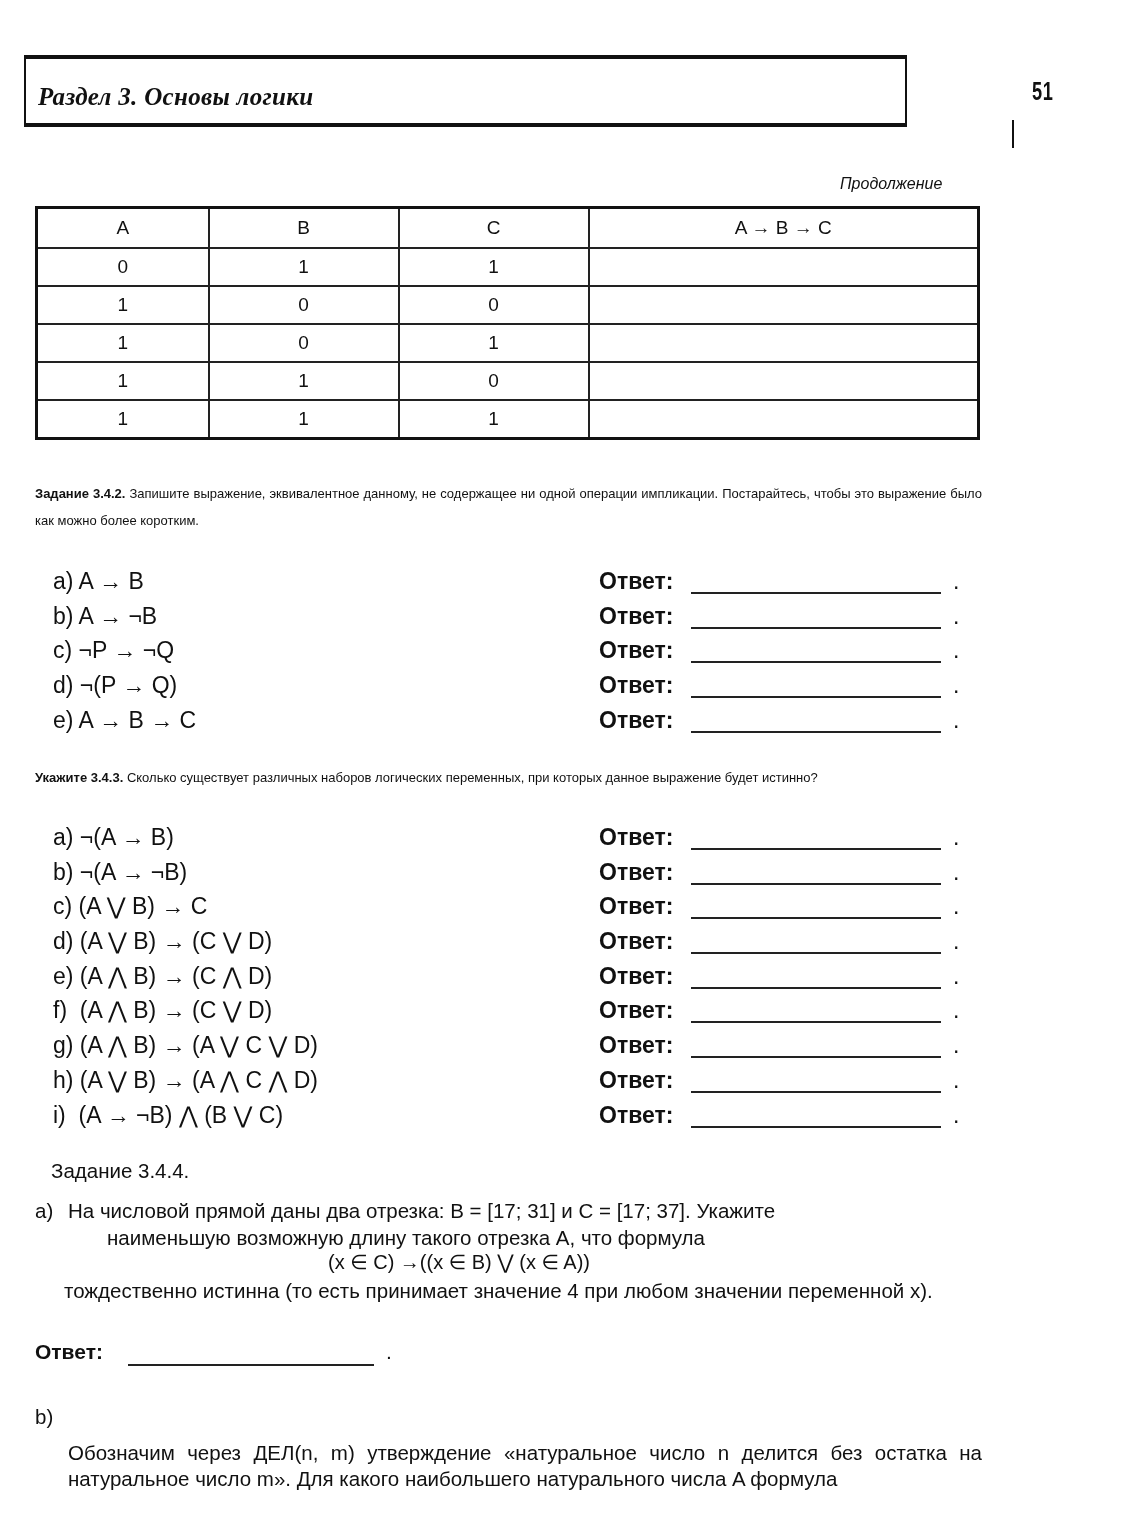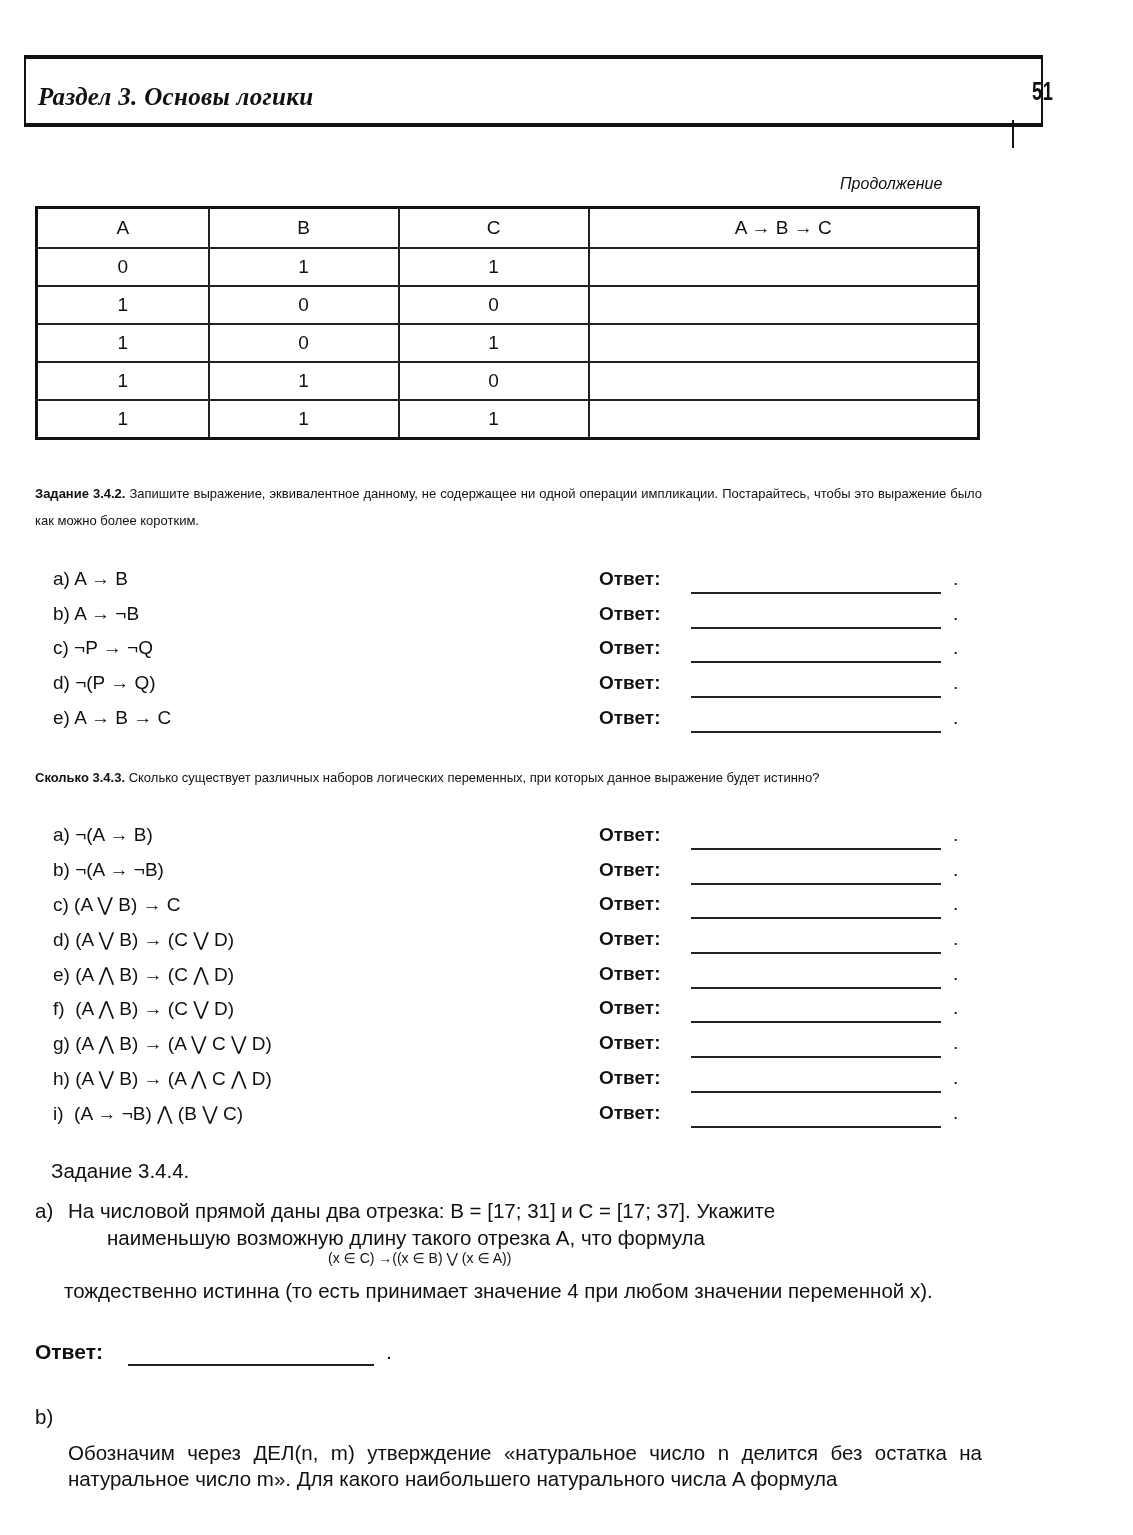--- a/index.html
+++ b/index.html
@@ -1,41 +1,41 @@
 <!DOCTYPE html>
 <html><head>
 <meta charset="utf-8">
 <style>
   html, body { margin:0; padding:0; background:#fff; }
   body { width:1133px; height:1535px; position:relative; overflow:hidden; color:#111;
          font-family:"Liberation Sans", sans-serif; }
-  .header-box { position:absolute; left:24px; top:55px; width:1019px; height:72px;
+  .header-box { position:absolute; left:24px; top:55px; width:883px; height:72px;
                 border-top:4px solid #111; border-bottom:4px solid #111; border-left:2px solid #111; border-right:2px solid #111; box-sizing:border-box;text-align:center; }
   .header-title { position:absolute; left:12px; top:24px; font-family:"Liberation Serif", serif;
                   font-style:italic; font-weight:bold; font-size:25px; letter-spacing:0.3px; }
   .header-tick { position:absolute; left:1012px; top:120px; width:2px; height:28px; background:#111; }
   .page-num { position:absolute; left:1032px; top:76px; font-weight:bold; font-size:26px;
               transform:scaleX(0.7); transform-origin:left; letter-spacing:1px; }
   .continuation { position:absolute; left:840px; top:175px; font-style:italic; font-size:16px; }
   table.truth { position:absolute; left:35px; top:206px; width:945px; border-collapse:collapse;
                 border:3px solid #111; }
   table.truth td, table.truth th { border:2px solid #222; height:36px; text-align:center; font-size:19px;
                 font-weight:normal; padding:0; }
   table.truth th { height:38px; }
   table.truth col.c1 { width:172px; } table.truth col.c2 { width:190px; } table.truth col.c3 { width:190px; }
   .task { position:absolute; left:35px; width:947px; font-size:13px; line-height:27px; text-align:justify; }
   .task b { font-weight:bold; }
   .items { position:absolute; left:53px; width:920px; }
-  .item { position:relative; height:34.7px; font-size:19px; }
+  .item { position:relative; height:34.7px; font-size:23px; }
   .item .expr { position:absolute; left:0; top:0; white-space:pre; }
   .item .ans { position:absolute; left:546px; top:0; font-weight:bold; }
   .item .line { position:absolute; left:638px; top:24px; width:250px; border-bottom:2px solid #222; }
   .item .dot { position:absolute; left:900px; top:0; }
   .para { position:absolute; font-size:20.5px; line-height:26px; text-align:justify; }
-  .formula { position:absolute; left:328px; top:1250px; font-size:14px; white-space:pre; }
+  .formula { position:absolute; left:328px; top:1250px; font-size:20px; white-space:pre; }
   .ans-a { position:absolute; left:35px; top:1340px; font-size:21px; font-weight:bold; }
   .ans-a-line { position:absolute; left:128px; top:1364px; width:246px; border-bottom:2px solid #222; }
   .ans-a-dot { position:absolute; left:386px; top:1340px; font-size:21px; }
 </style>
 </head>
 <body>
 
 <div class="header-box">
   <div class="header-title">Раздел 3. Основы логики</div>
 </div>
@@ -123,21 +123,21 @@
     </div>
     <div class="item">
       <span class="expr"><span>e)</span> <span>A → B → C</span></span>
       <span class="ans">Ответ:</span>
       <span class="line"></span>
       <span class="dot">.</span>
     </div>
   </div>
 
 <div class="task" style="top:764px;">
-  <b>Сколько 3.4.3.</b><span> Сколько существует различных наборов логических переменных, при которых данное выражение будет истинно?</span>
+  <b>Укажите 3.4.3.</b><span> Сколько существует различных наборов логических переменных, при которых данное выражение будет истинно?</span>
 </div>
 <div class="items" style="top:824px;" id="items-343">
     <div class="item">
       <span class="expr"><span>a)</span> <span>¬(A → B)</span></span>
       <span class="ans">Ответ:</span>
       <span class="line"></span>
       <span class="dot">.</span>
     </div>
     <div class="item">
       <span class="expr"><span>b)</span> <span>¬(A → ¬B)</span></span>

